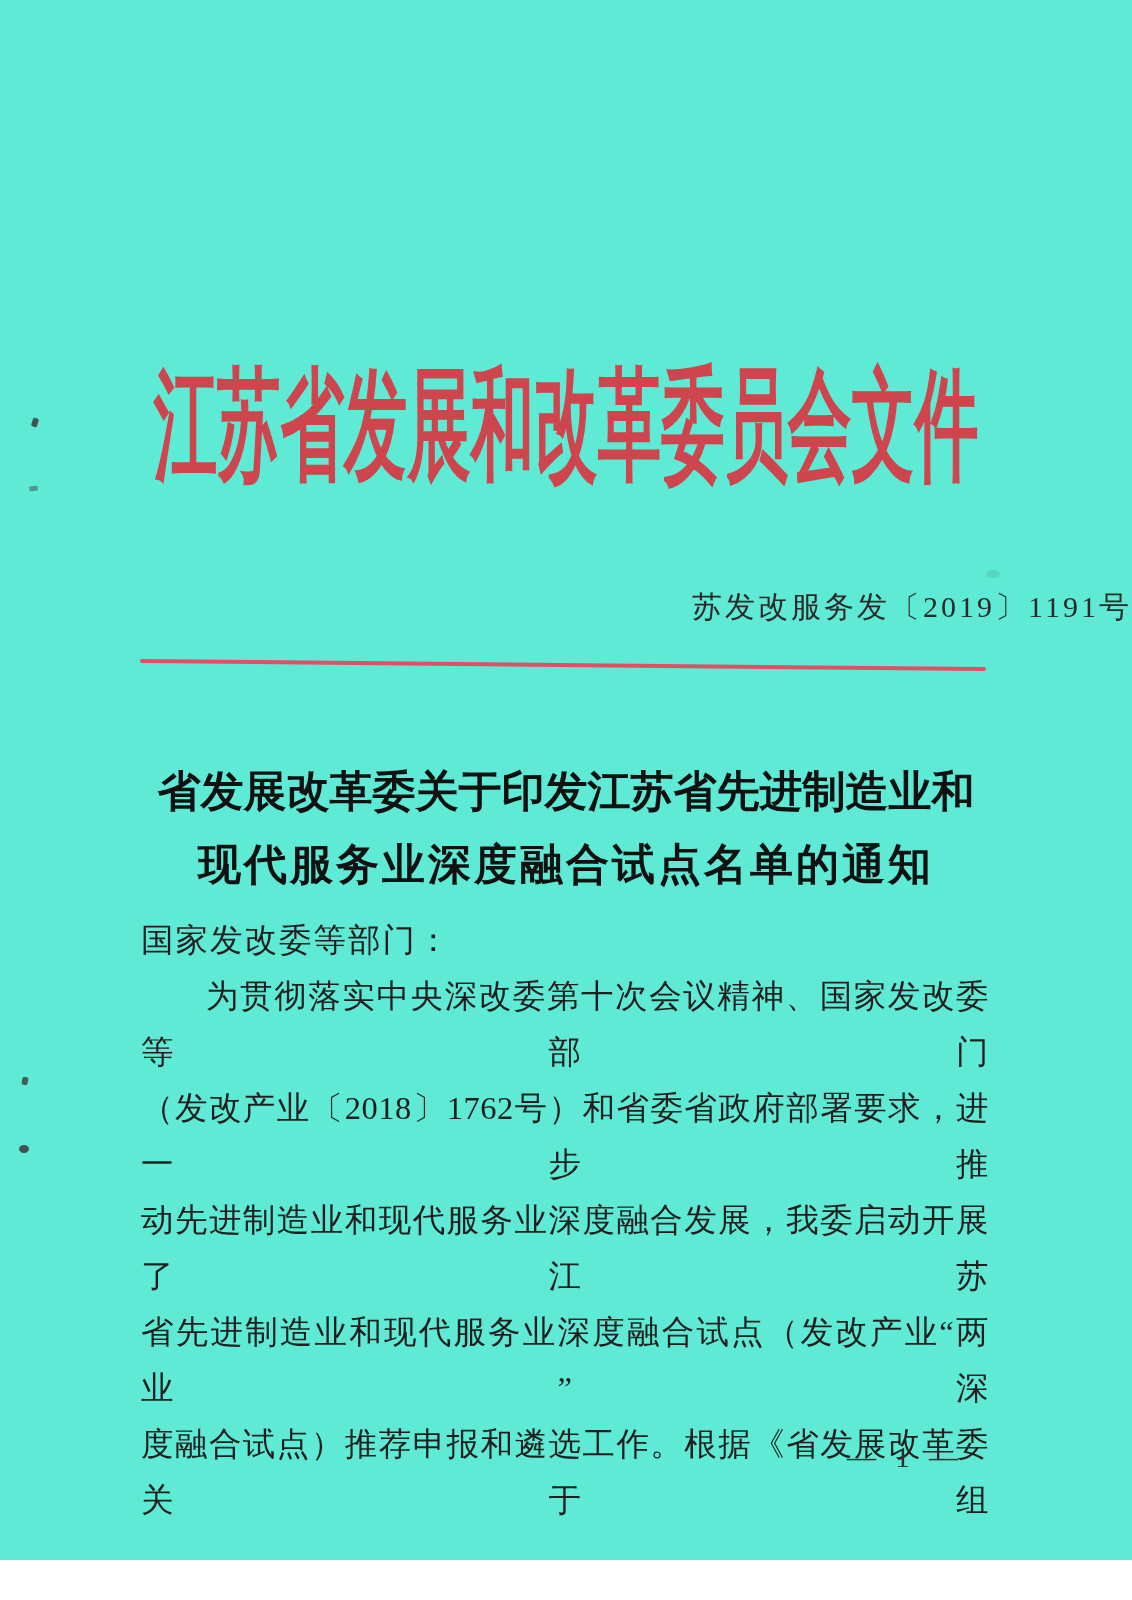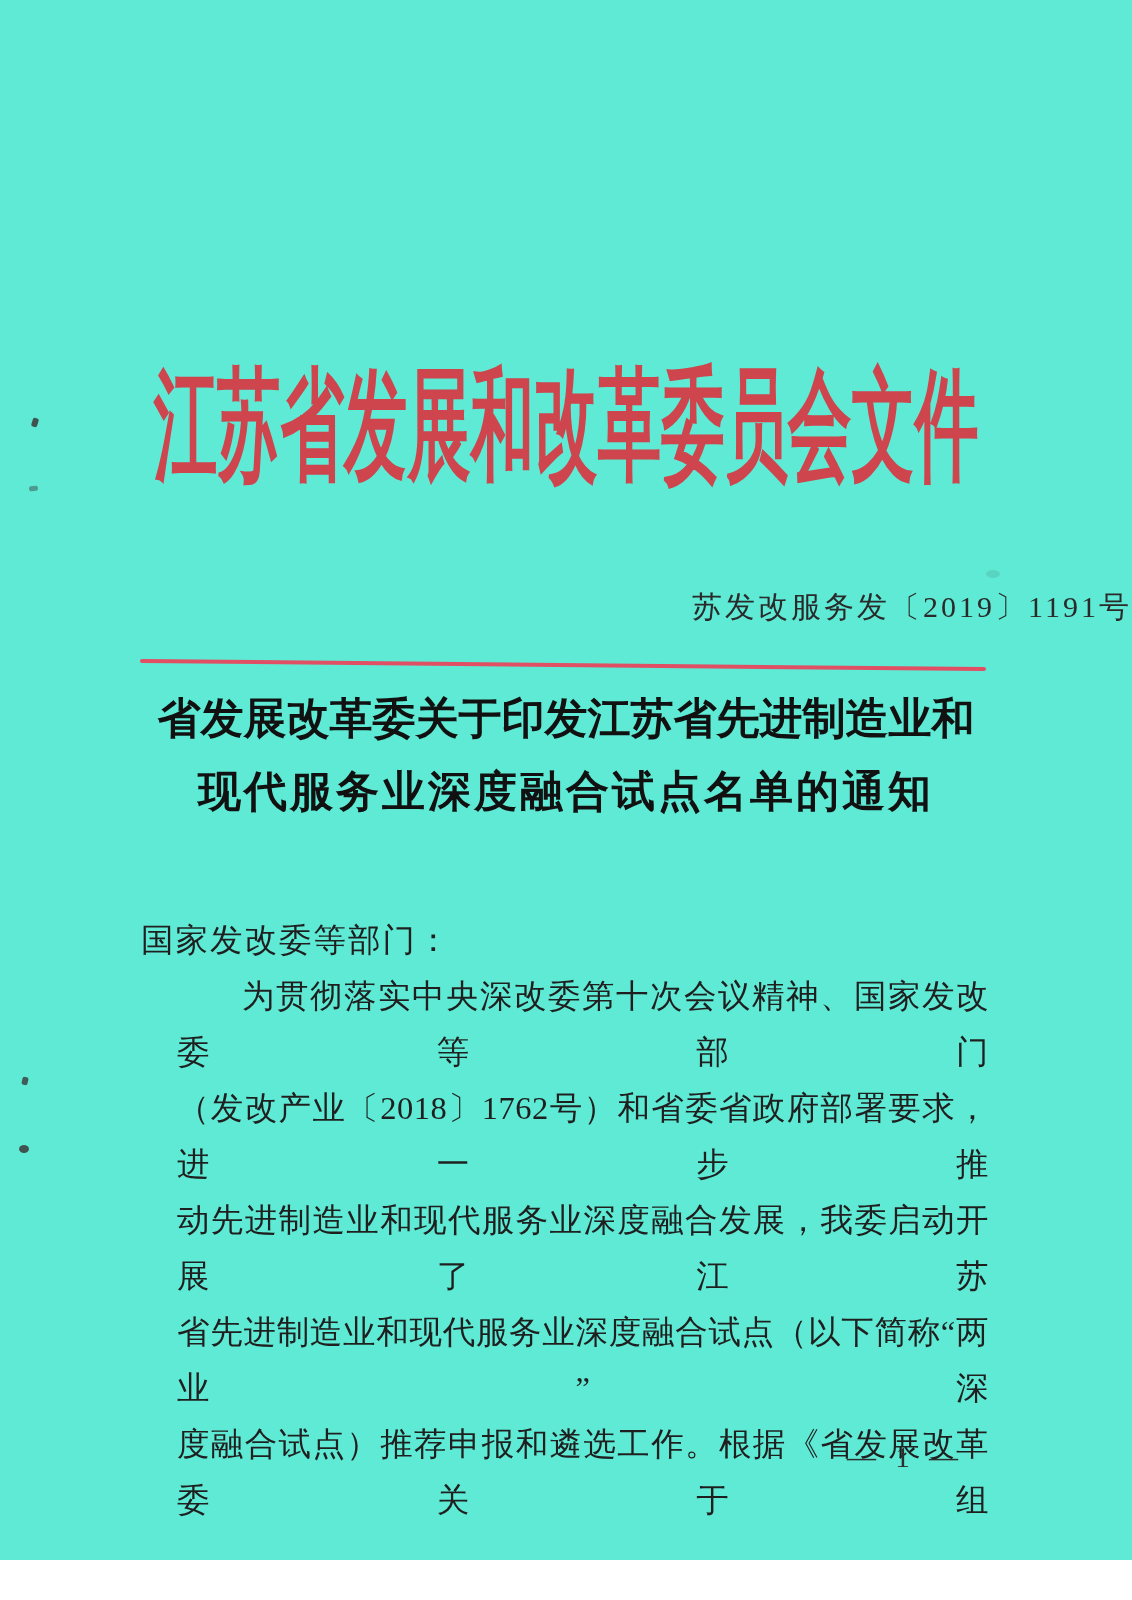--- a/index.html
+++ b/index.html
@@ -61,21 +61,21 @@
     height: 4px;
     background: var(--line_red, #e04f63);
     transform: rotate(0.55deg);
     transform-origin: left center;
     border-radius: 2px;
   }
 
   
   .doc-title {
     position: absolute;
-    top: 682px;
+    top: 755px;
     left: 70px;
     right: 70px;
     text-align: center;
     font-weight: 700;
     font-size: 43px;
     line-height: 73px;
     color: #111;
   }
   .doc-title .line2 {
     letter-spacing: 3px;
@@ -92,21 +92,20 @@
     color: #1f1f1f;
   }
   .salutation {
     text-align: left;
     letter-spacing: 2px;
   }
   .para-line {
     text-align: justify;
     text-align-last: justify;
     letter-spacing: 0.5px;
-    margin-left: 36px;
   }
   .para-line.indent {
     text-indent: 2em;
   }
 
   
   .page-number {
     position: absolute;
     top: 1441px;
     right: 168px;
@@ -149,20 +148,20 @@
   <div class="doc-title">
     <div class="line1">省发展改革委关于印发江苏省先进制造业和</div>
     <div class="line2">现代服务业深度融合试点名单的通知</div>
   </div>
 
   <div class="body-text">
     <div class="salutation">国家发改委等部门：</div>
     <div class="para-line indent">为贯彻落实中央深改委第十次会议精神、国家发改委等部门</div>
     <div class="para-line">（发改产业〔2018〕1762号）和省委省政府部署要求，进一步推</div>
     <div class="para-line">动先进制造业和现代服务业深度融合发展，我委启动开展了江苏</div>
-    <div class="para-line">省先进制造业和现代服务业深度融合试点（以下简称“两业”深</div>
+    <div class="para-line">省先进制造业和现代服务业深度融合试点（发改产业“两业”深</div>
     <div class="para-line">度融合试点）推荐申报和遴选工作。根据《省发展改革委关于组</div>
 
   </div>
 
   <div class="page-number">— 1 —</div>
 
 </div>
 
 </body></html>

